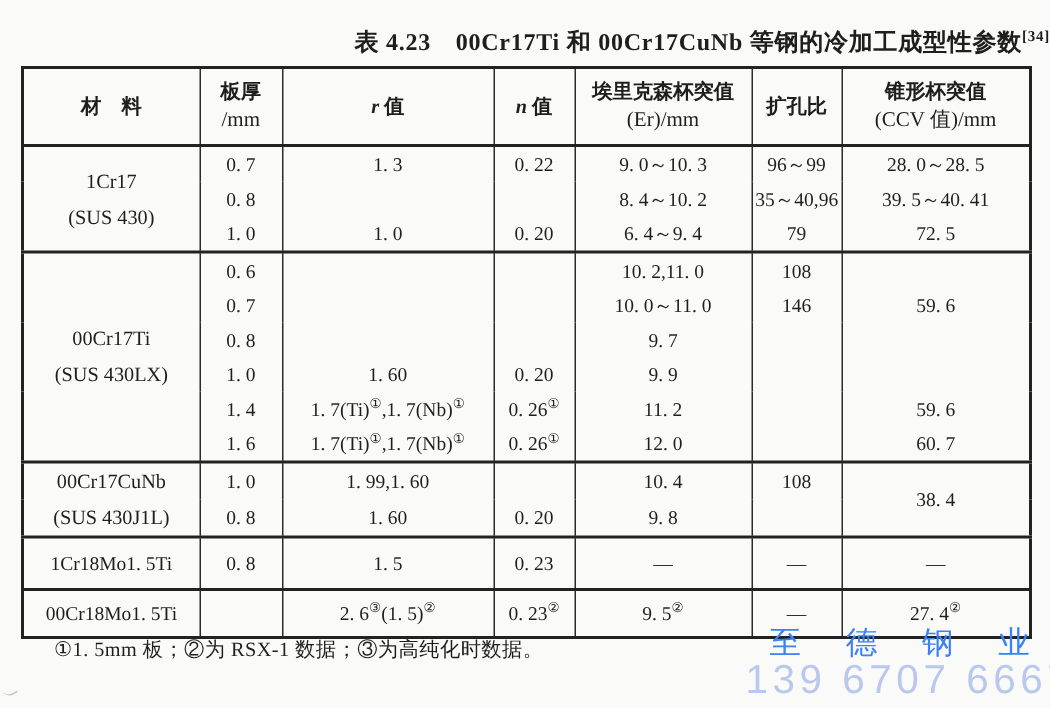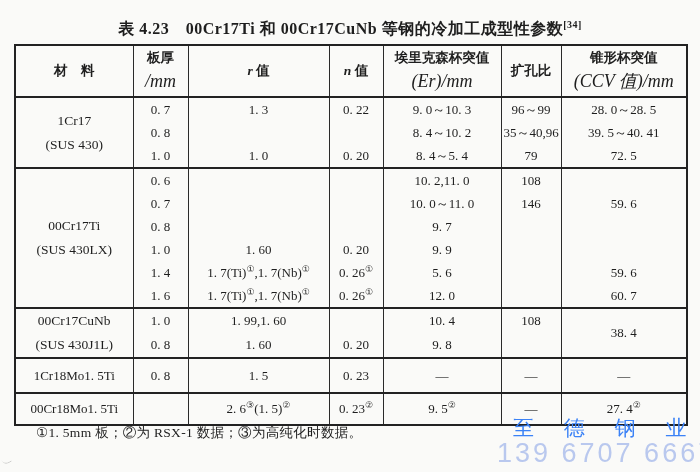--- a/index.html
+++ b/index.html
@@ -5,39 +5,39 @@
   html,body{margin:0;padding:0;}
   body{
     width:700px;height:472px;position:relative;overflow:hidden;
     background:#fafaf8;
     font-family:"Liberation Serif","DejaVu Serif",serif;
     color:#1e1e1e;
   }
   
   .title{
     position:absolute;top:10px;left:0;width:100%;height:30px;line-height:30px;
-    text-align:center;font-weight:700;font-size:16px;letter-spacing:.5px;
+    text-align:right;font-weight:700;font-size:16px;letter-spacing:.5px;
   }
   .title sup{font-size:10px;font-weight:700;}
   
   table{
     position:absolute;left:14px;top:44px;width:672px;
     border-collapse:collapse;table-layout:fixed;
     border:2px solid #222;
     font-size:13px;
   }
   thead{border-bottom:2px solid #222;}
   tbody{border-top:2px solid #222;}
   th,td{
     border-left:1px solid #2a2a2a;border-right:1px solid #2a2a2a;
     text-align:center;vertical-align:middle;padding:0 2px;
     font-weight:400;white-space:nowrap;overflow:hidden;
   }
   thead th{height:50px;font-weight:700;font-size:13.5px;line-height:1.45;}
-  .th-sub{font-weight:400;font-size:18px;display:block;font-style:italic;}
+  .th-sub{font-weight:400;font-size:14px;display:block;}
   .it{font-style:italic;font-family:"Liberation Serif",serif;}
   .g1 td,.g2 td{height:23px;}
   .g3 td{height:24px;}
   .g4 td{height:33px;}
   .g5 td{height:30px;}
   .mat div{line-height:24px;font-size:13.5px;}
   td sup{font-size:9px;}
   
   .footnote{
     position:absolute;left:36px;top:424px;font-size:13.5px;letter-spacing:.3px;
@@ -105,21 +105,21 @@
       <td></td>
       <td></td>
       <td>8. 4～10. 2</td>
       <td>35～40,96</td>
       <td>39. 5～40. 41</td>
     </tr>
     <tr>
       <td>1. 0</td>
       <td>1. 0</td>
       <td>0. 20</td>
-      <td>8. 4～5. 4</td>
+      <td>6. 4～9. 4</td>
       <td>79</td>
       <td>72. 5</td>
     </tr>
   </tbody>
 
   <tbody class="g2">
     <tr>
       <td class="mat" rowspan="6">
           <div>00Cr17Ti</div>
           <div>(SUS 430LX)</div>
@@ -152,21 +152,21 @@
       <td class="supify">1. 60</td>
       <td class="supify">0. 20</td>
       <td>9. 9</td>
       <td></td>
       <td></td>
     </tr>
     <tr>
       <td>1. 4</td>
       <td class="supify">1. 7(Ti)<sup>①</sup>,1. 7(Nb)<sup>①</sup></td>
       <td class="supify">0. 26<sup>①</sup></td>
-      <td>5. 6</td>
+      <td>11. 2</td>
       <td></td>
       <td>59. 6</td>
     </tr>
     <tr>
       <td>1. 6</td>
       <td class="supify">1. 7(Ti)<sup>①</sup>,1. 7(Nb)<sup>①</sup></td>
       <td class="supify">0. 26<sup>①</sup></td>
       <td>12. 0</td>
       <td></td>
       <td>60. 7</td>

